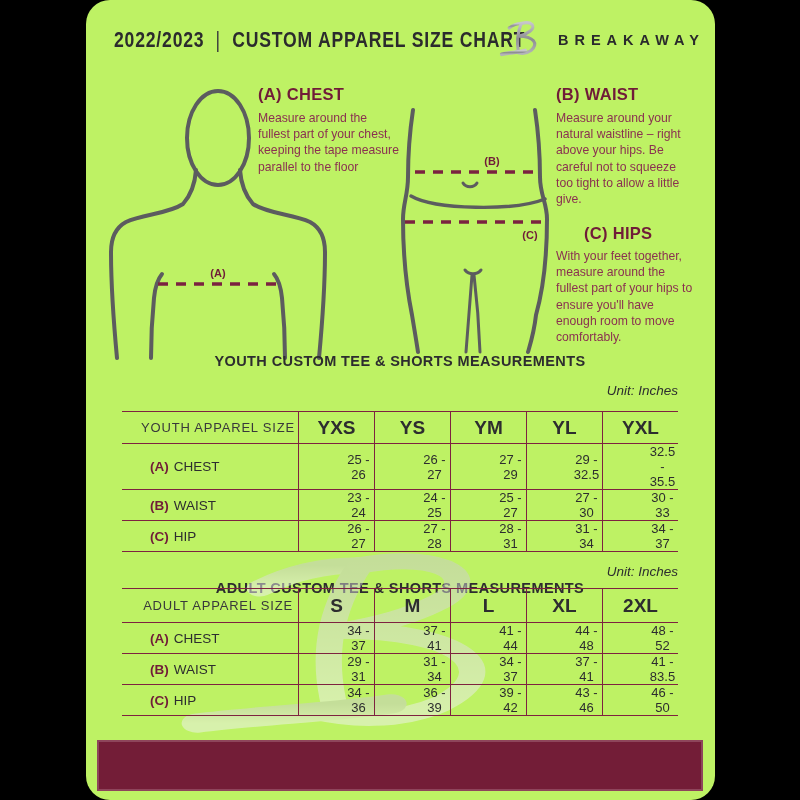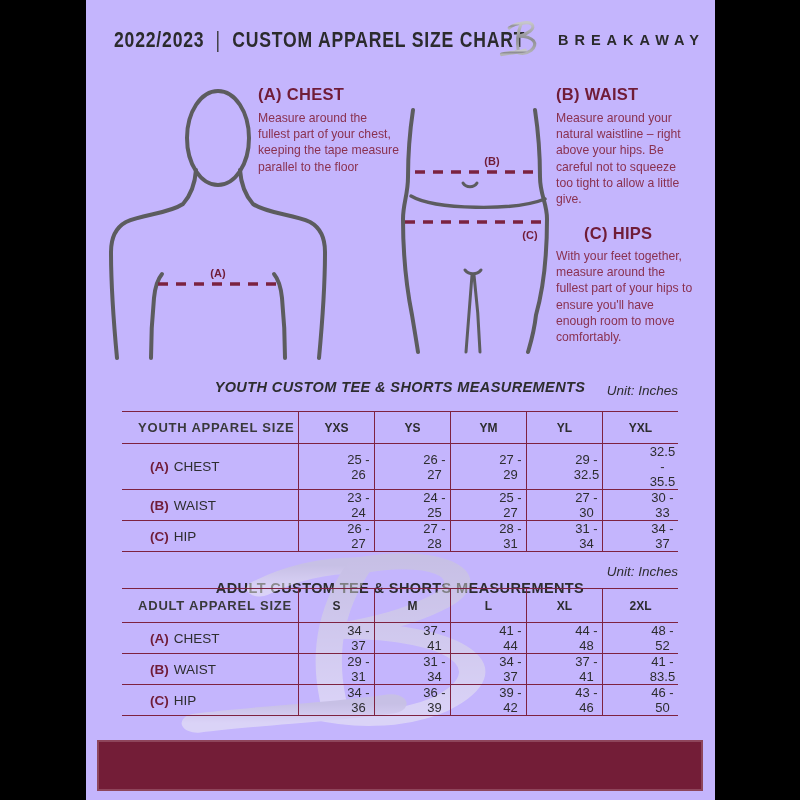--- a/index.html
+++ b/index.html
@@ -2,21 +2,21 @@
 <html><head>
 <meta charset="utf-8">
 <style>
   html,body{margin:0;padding:0;}
   body{
     width:800px;height:800px;background:#000;position:relative;overflow:hidden;
     font-family:"Liberation Sans", sans-serif;
   }
   .page{
     position:absolute;left:86px;top:0;width:629px;height:800px;
-    background:#c4b5fd;overflow:hidden;
+    background:#bef264;overflow:hidden;border-radius:24px;
   }
   
   .hdr-title{
     position:absolute;left:28px;top:27px;
     display:flex;gap:14px;align-items:baseline;
     font-weight:bold;font-size:22px;color:#2b2b2d;letter-spacing:1px;
     transform:scaleX(.8);transform-origin:left center;white-space:nowrap;
   }
   .hdr-divider{font-weight:normal;color:#3a3a3c;}
   .brand{position:absolute;left:412px;top:19px;display:flex;align-items:center;}
@@ -41,41 +41,41 @@
   #fig-hips{left:309px;top:105px;width:165px;height:255px;}
   
   .tbl-title{
     position:absolute;left:36px;width:556px;text-align:center;
     font-size:14.5px;font-weight:bold;color:#2d2d2f;letter-spacing:.4px;
   }
   .tbl-unit{
     position:absolute;left:36px;width:556px;text-align:right;
     font-size:13.5px;font-style:italic;color:#2d2d2f;
   }
-  #youth-title{top:379px;font-style:italic;} #youth-unit{top:383px;}
+  #youth-title{top:353px;} #youth-unit{top:383px;}
   #adult-title{top:568px;margin-top:12px;} #adult-unit{top:564px;}
   
   table.sz{
     position:absolute;left:36px;border-collapse:collapse;table-layout:fixed;
     width:556px;z-index:2;
   }
   #youth-table{top:411px;} #adult-table{top:588px;}
   table.sz tr{height:30px;}
   table.sz thead tr{height:32px;}
   #adult-table tr{height:31px;}
   #adult-table thead tr{height:34px;}
   table.sz td,table.sz th{
     padding:0;border-top:1.5px solid #7e2240;border-bottom:1.5px solid #7e2240;
   }
   table.sz .val{border-left:1.5px solid #7e2240;width:75px;text-align:center;}
   table.sz th.lbl{
-    text-align:left;padding-left:16px;font-weight:bold;font-size:13px;
+    text-align:center;padding-left:16px;font-weight:normal;font-size:13px;
     color:#39393b;letter-spacing:.8px;
   }
-  table.sz th.val{font-size:12px;font-weight:bold;color:#2d2d2f;}
+  table.sz th.val{font-size:19px;font-weight:bold;color:#2d2d2f;}
   table.sz td.lbl{padding-left:28px;font-size:13.5px;color:#2d2d2f;}
   table.sz td.val{font-size:13px;color:#2d2d2f;padding-left:44px;}
   .rid{font-weight:bold;color:#701c38;margin-right:5px;}
   
   .watermark{
     position:absolute;left:80px;top:550px;width:400px;height:200px;
     opacity:.5;z-index:1;
   }
   .footer-bar{
     position:absolute;left:11px;top:740px;width:606px;height:51px;

